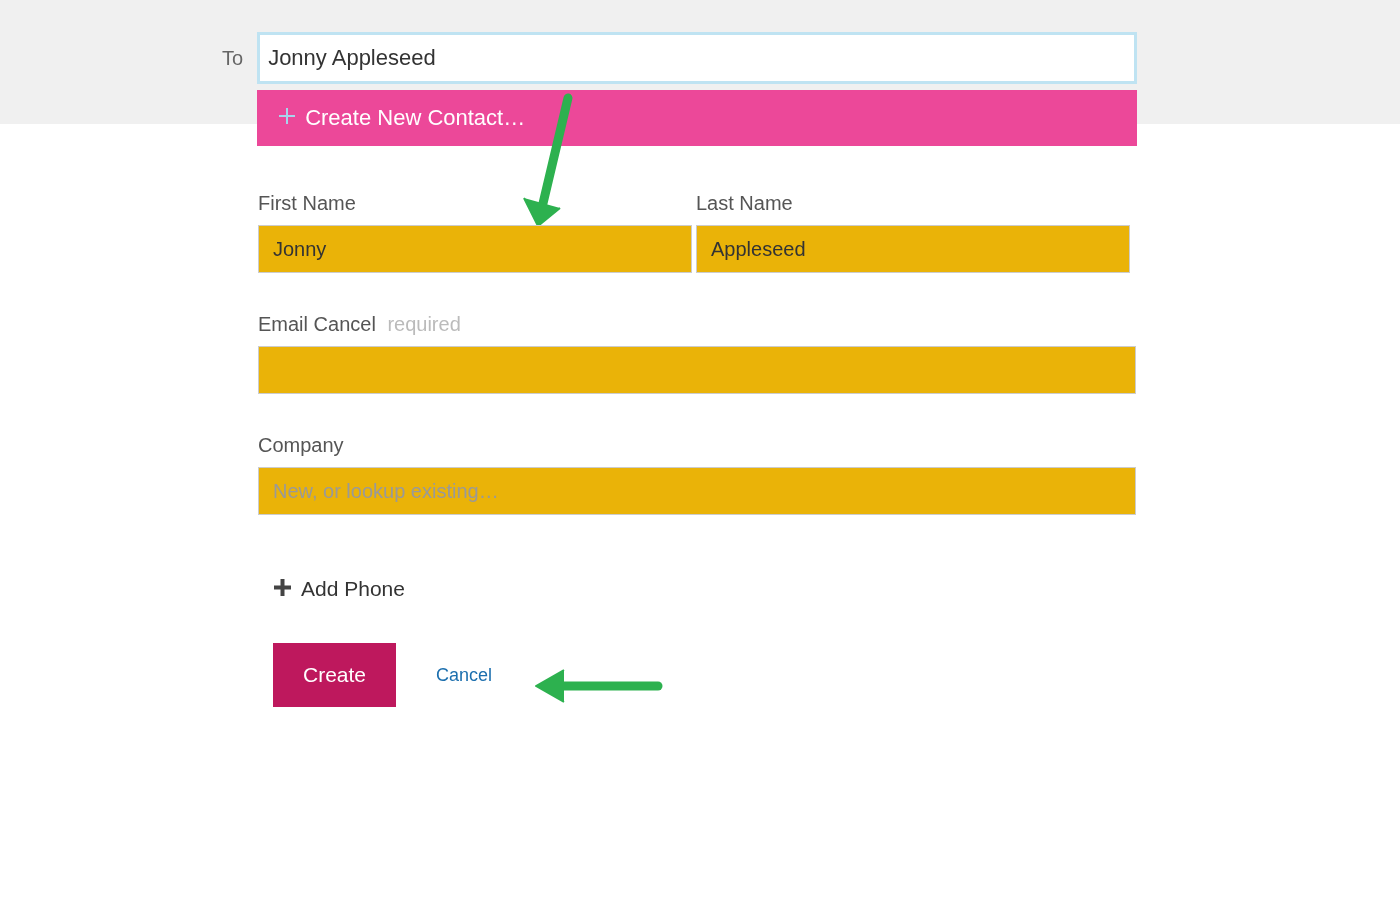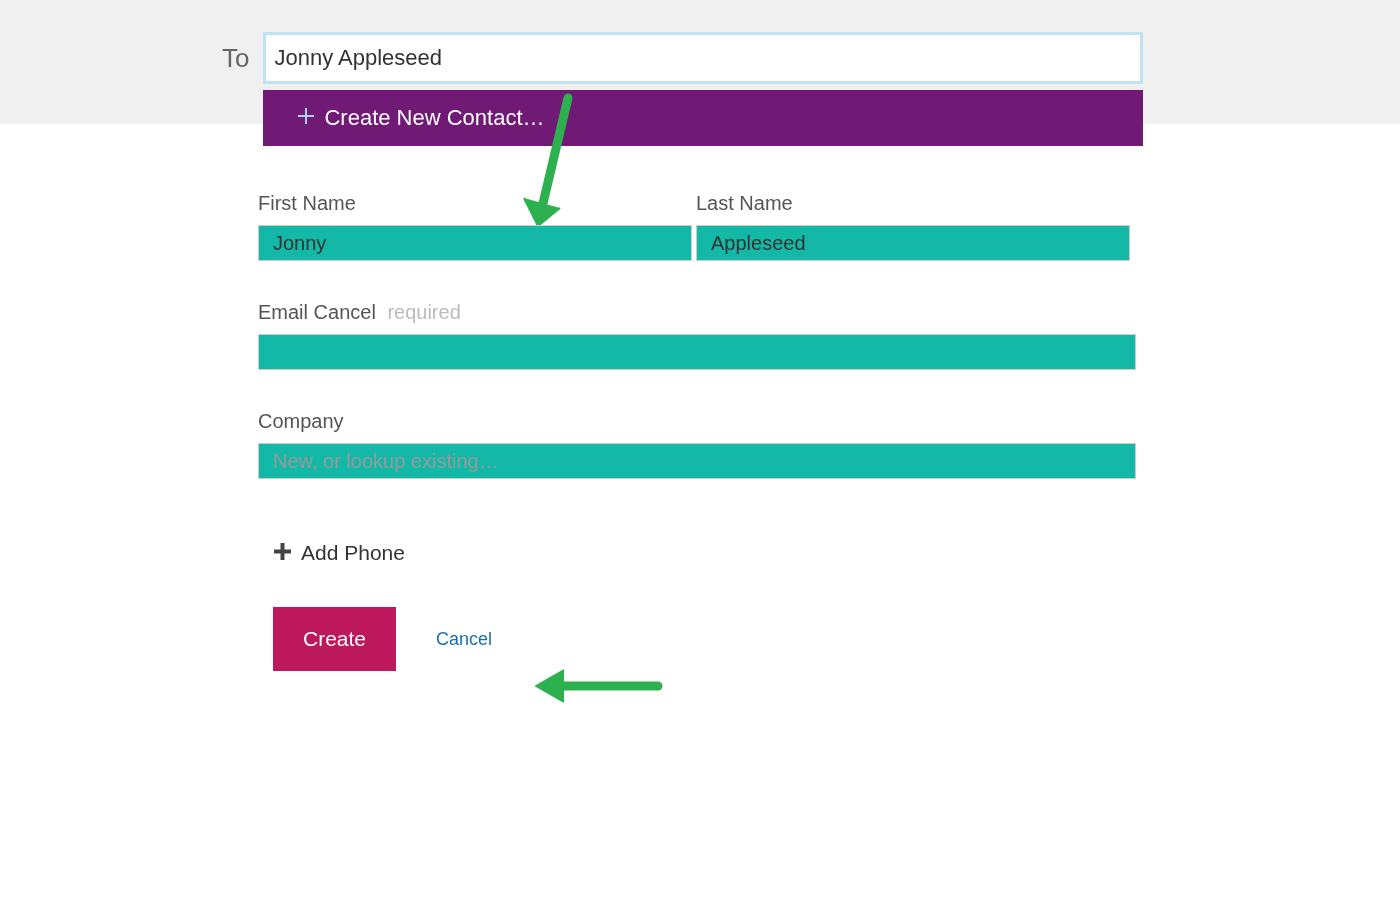--- a/index.html
+++ b/index.html
@@ -17,21 +17,21 @@
       padding: 32px 0 40px 0;
       position: relative;
     }
     .to-row {
       display: flex;
       align-items: center;
       padding-left: 222px;
     }
     .to-label {
       color: #666;
-      font-size: 26px;
+      font-size: 20px;
       margin-right: 14px;
       font-weight: 400;
     }
     .to-input-wrapper {
       position: relative;
       width: 880px;
     }
     .to-input {
       width: 100%;
       height: 52px;
@@ -41,25 +41,25 @@
       padding: 0 8px;
       color: #333;
       outline: none;
       font-family: inherit;
     }
     .dropdown {
       position: absolute;
       top: 58px;
       left: 0;
       width: 100%;
-      background: #701a75;
+      background: #ec4899;
       height: 56px;
       display: flex;
       align-items: center;
-      padding-left: 35px;
+      padding-left: 22px;
       cursor: pointer;
     }
     .dropdown-plus {
       color: #a7d4ec;
       font-size: 18px;
       font-weight: bold;
       margin-right: 10px;
     }
     .dropdown-text {
       color: #fff;
@@ -90,23 +90,23 @@
       font-size: 20px;
       font-weight: 400;
       margin-bottom: 10px;
     }
     .required-hint {
       color: #bbb;
       font-size: 20px;
       margin-left: 6px;
     }
     .text-input {
-      height: 36px;
+      height: 48px;
       border: 1px solid #ccc;
-      background: #14b8a6;
+      background: #eab308;
       font-size: 20px;
       padding: 0 14px;
       color: #333;
       font-family: inherit;
       outline: none;
     }
     .text-input::placeholder {
       color: #999;
     }
     .spacer-md {

